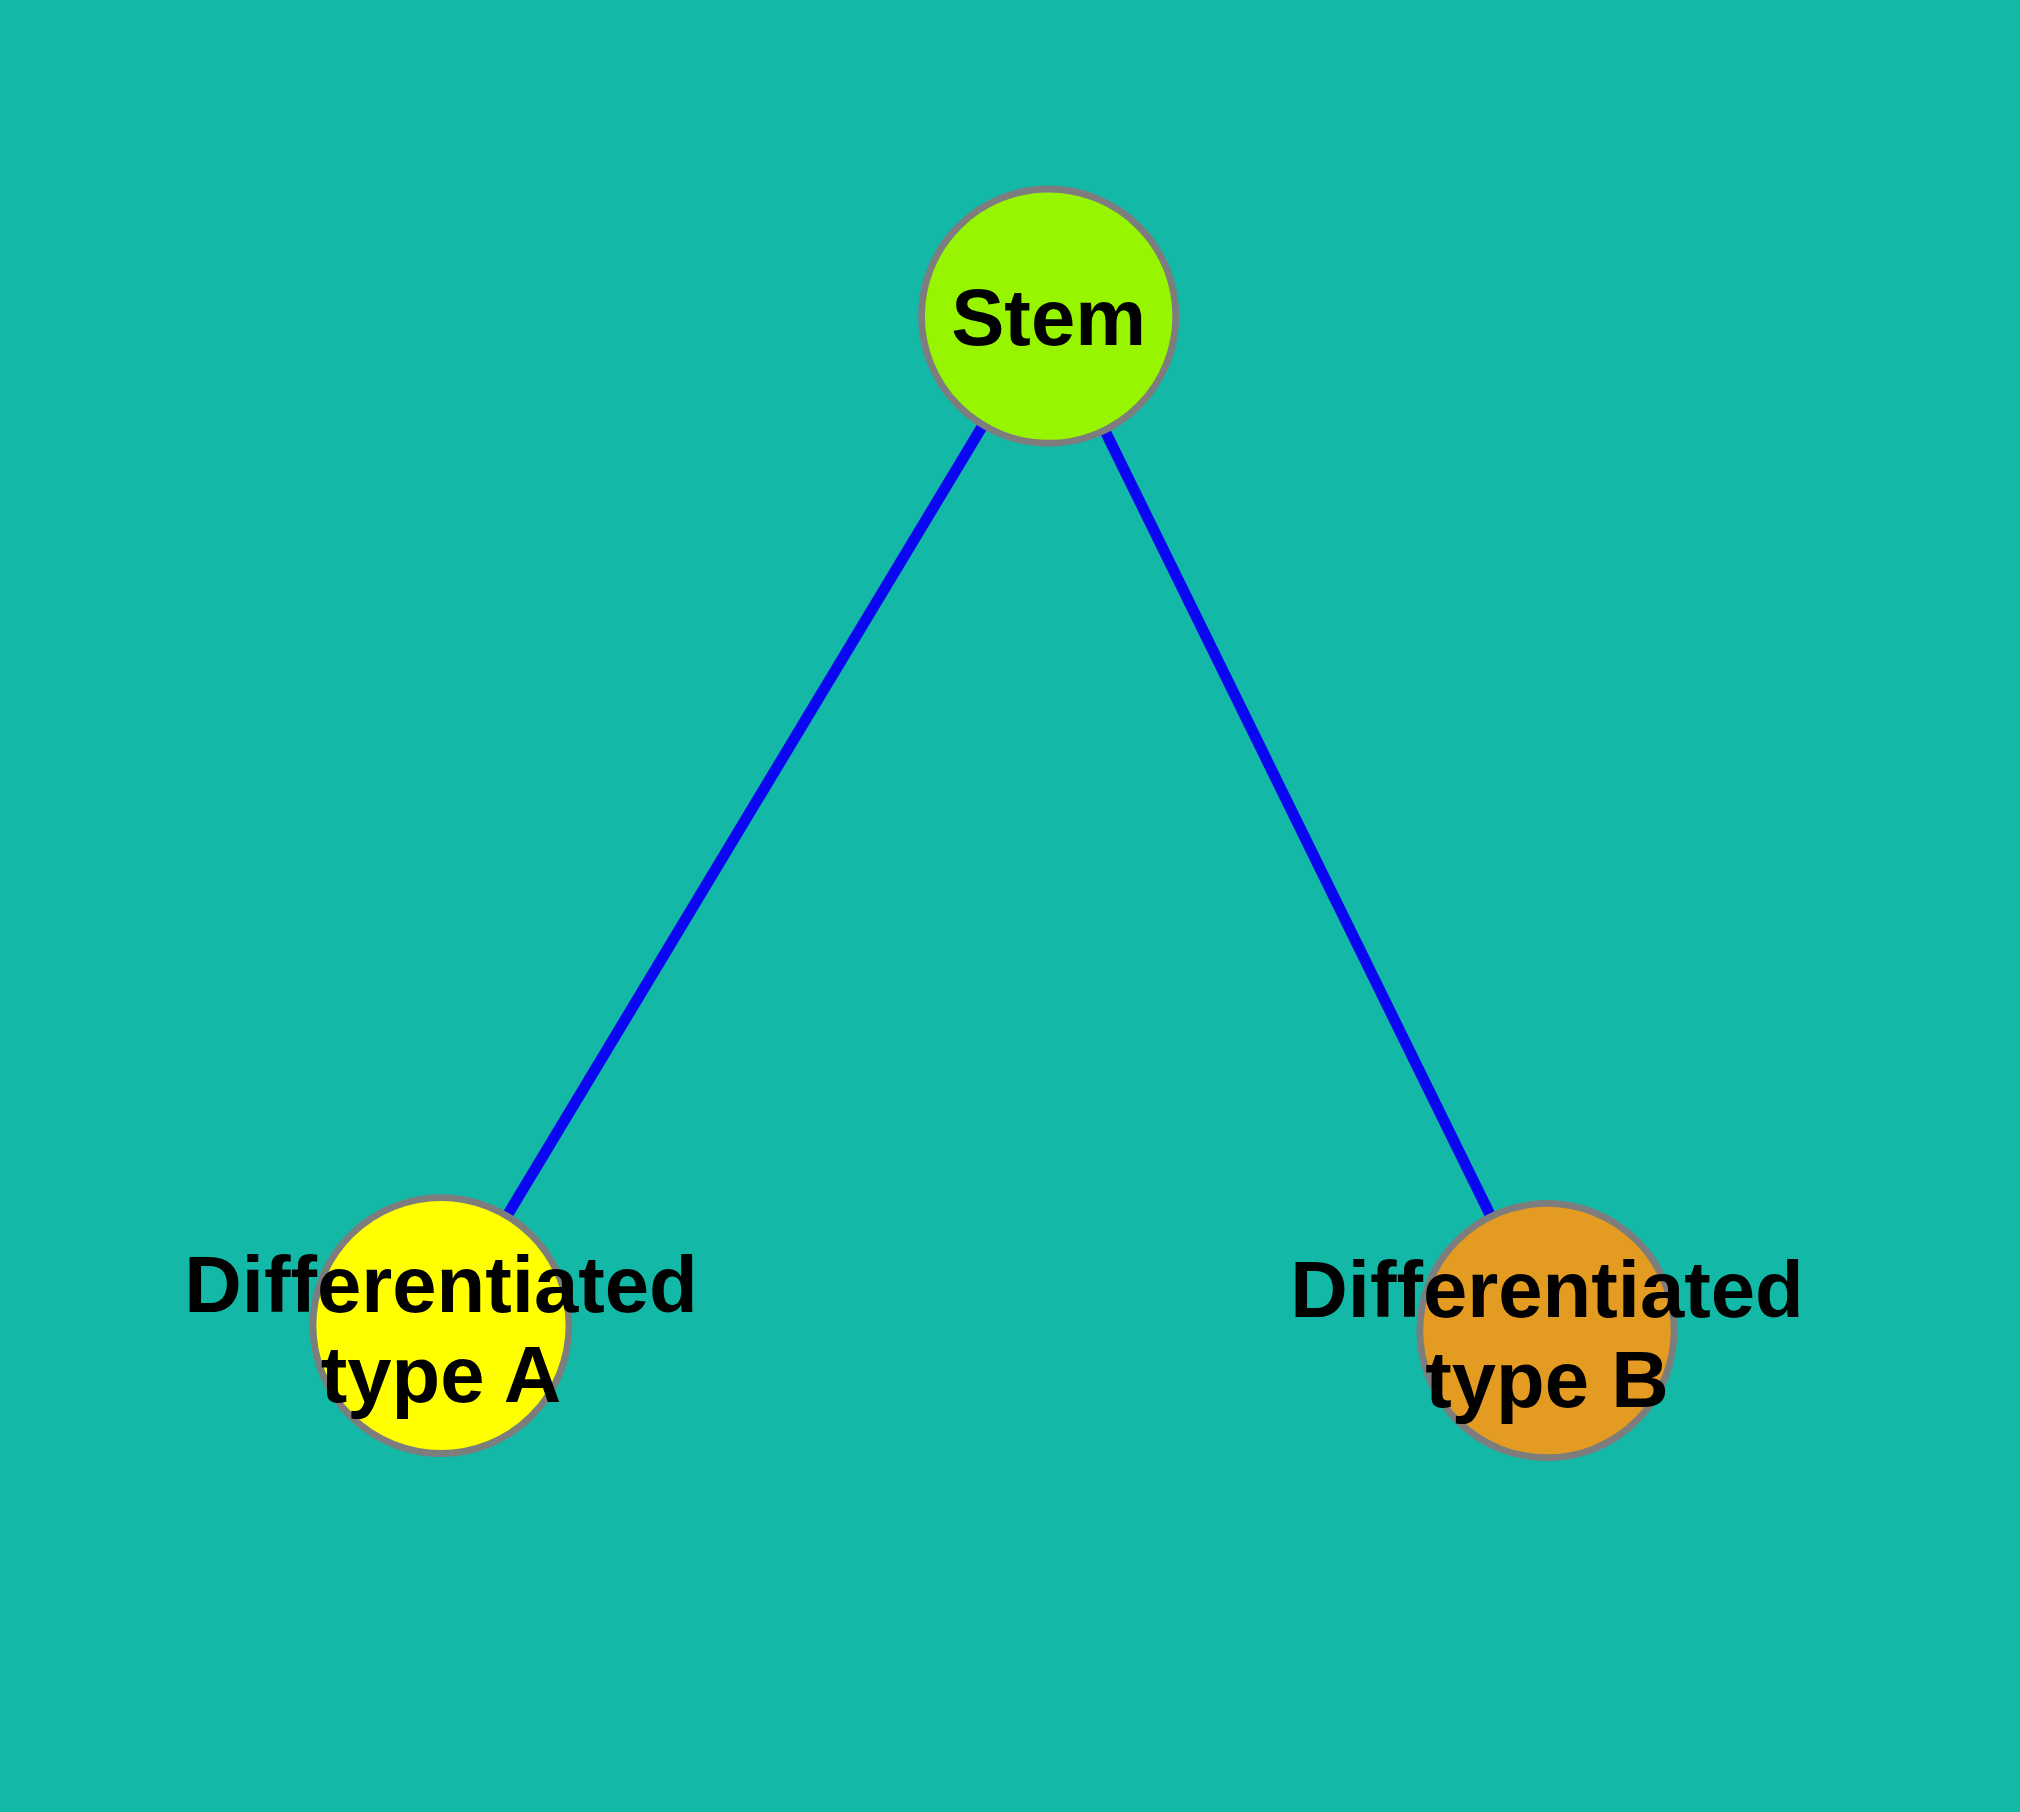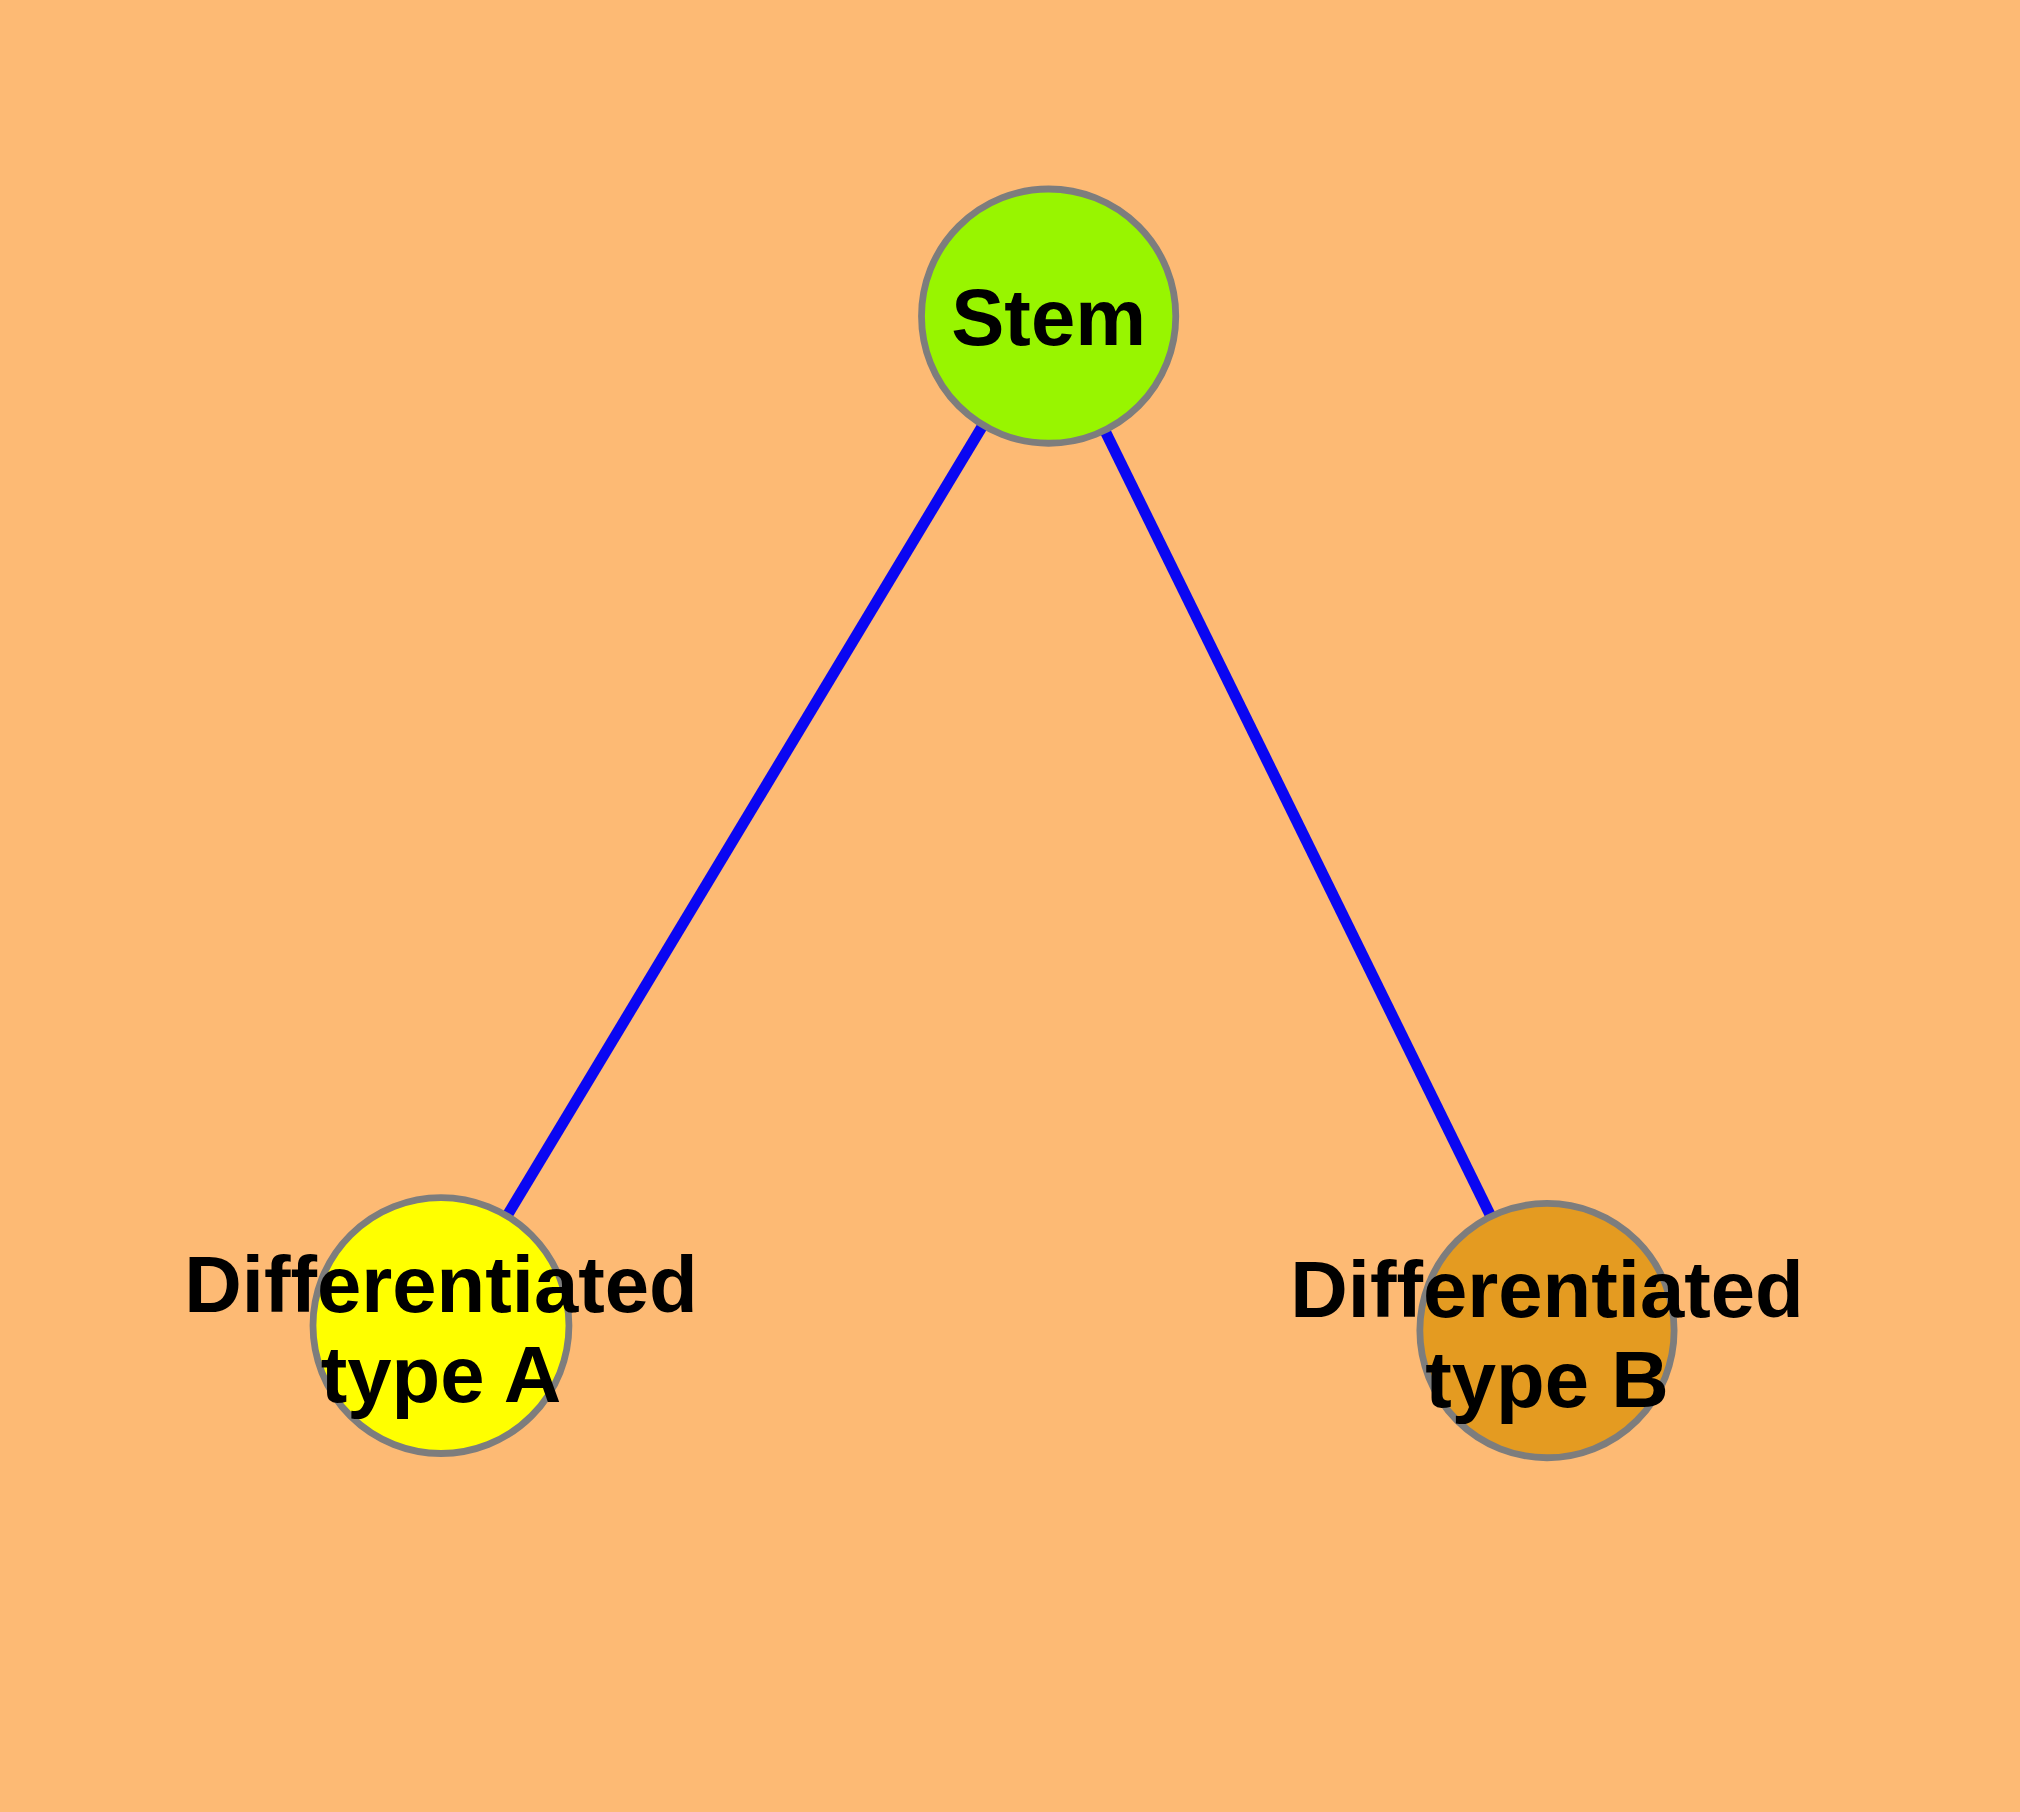--- a/index.html
+++ b/index.html
@@ -18,21 +18,21 @@
   }
   svg.diagram text {
     font-family: "Liberation Sans", sans-serif;
     font-weight: 700;
     font-size: 94px;
   }
 </style>
 </head>
 <body>
 
-<div class="stage" style="background-color: #fdba74;">
+<div class="stage" style="background-color: #14b8a6;">
   <svg class="diagram" viewBox="0 0 2384 2138" xmlns="http://www.w3.org/2000/svg">
       <line x1="1237" y1="373" x2="520" y2="1564" stroke="#0A06F2" stroke-width="13"></line>
       <line x1="1237" y1="373" x2="1825" y2="1570" stroke="#0A06F2" stroke-width="13"></line>
       <circle cx="1237" cy="373" r="150" fill="#98F500" stroke="#7D7D7D" stroke-width="8"></circle>
       <circle cx="520" cy="1564" r="151" fill="#FFFF00" stroke="#7D7D7D" stroke-width="8"></circle>
       <circle cx="1825" cy="1570" r="150" fill="#E49B21" stroke="#7D7D7D" stroke-width="8"></circle>
       <text text-anchor="middle" fill="#000000"><tspan x="1237" y="407">Stem</tspan></text>
       <text text-anchor="middle" fill="#000000"><tspan x="520" y="1548">Differentiated</tspan><tspan x="520" y="1654">type A</tspan></text>
       <text text-anchor="middle" fill="#000000"><tspan x="1825" y="1554">Differentiated</tspan><tspan x="1825" y="1660">type B</tspan></text>
     </svg>

